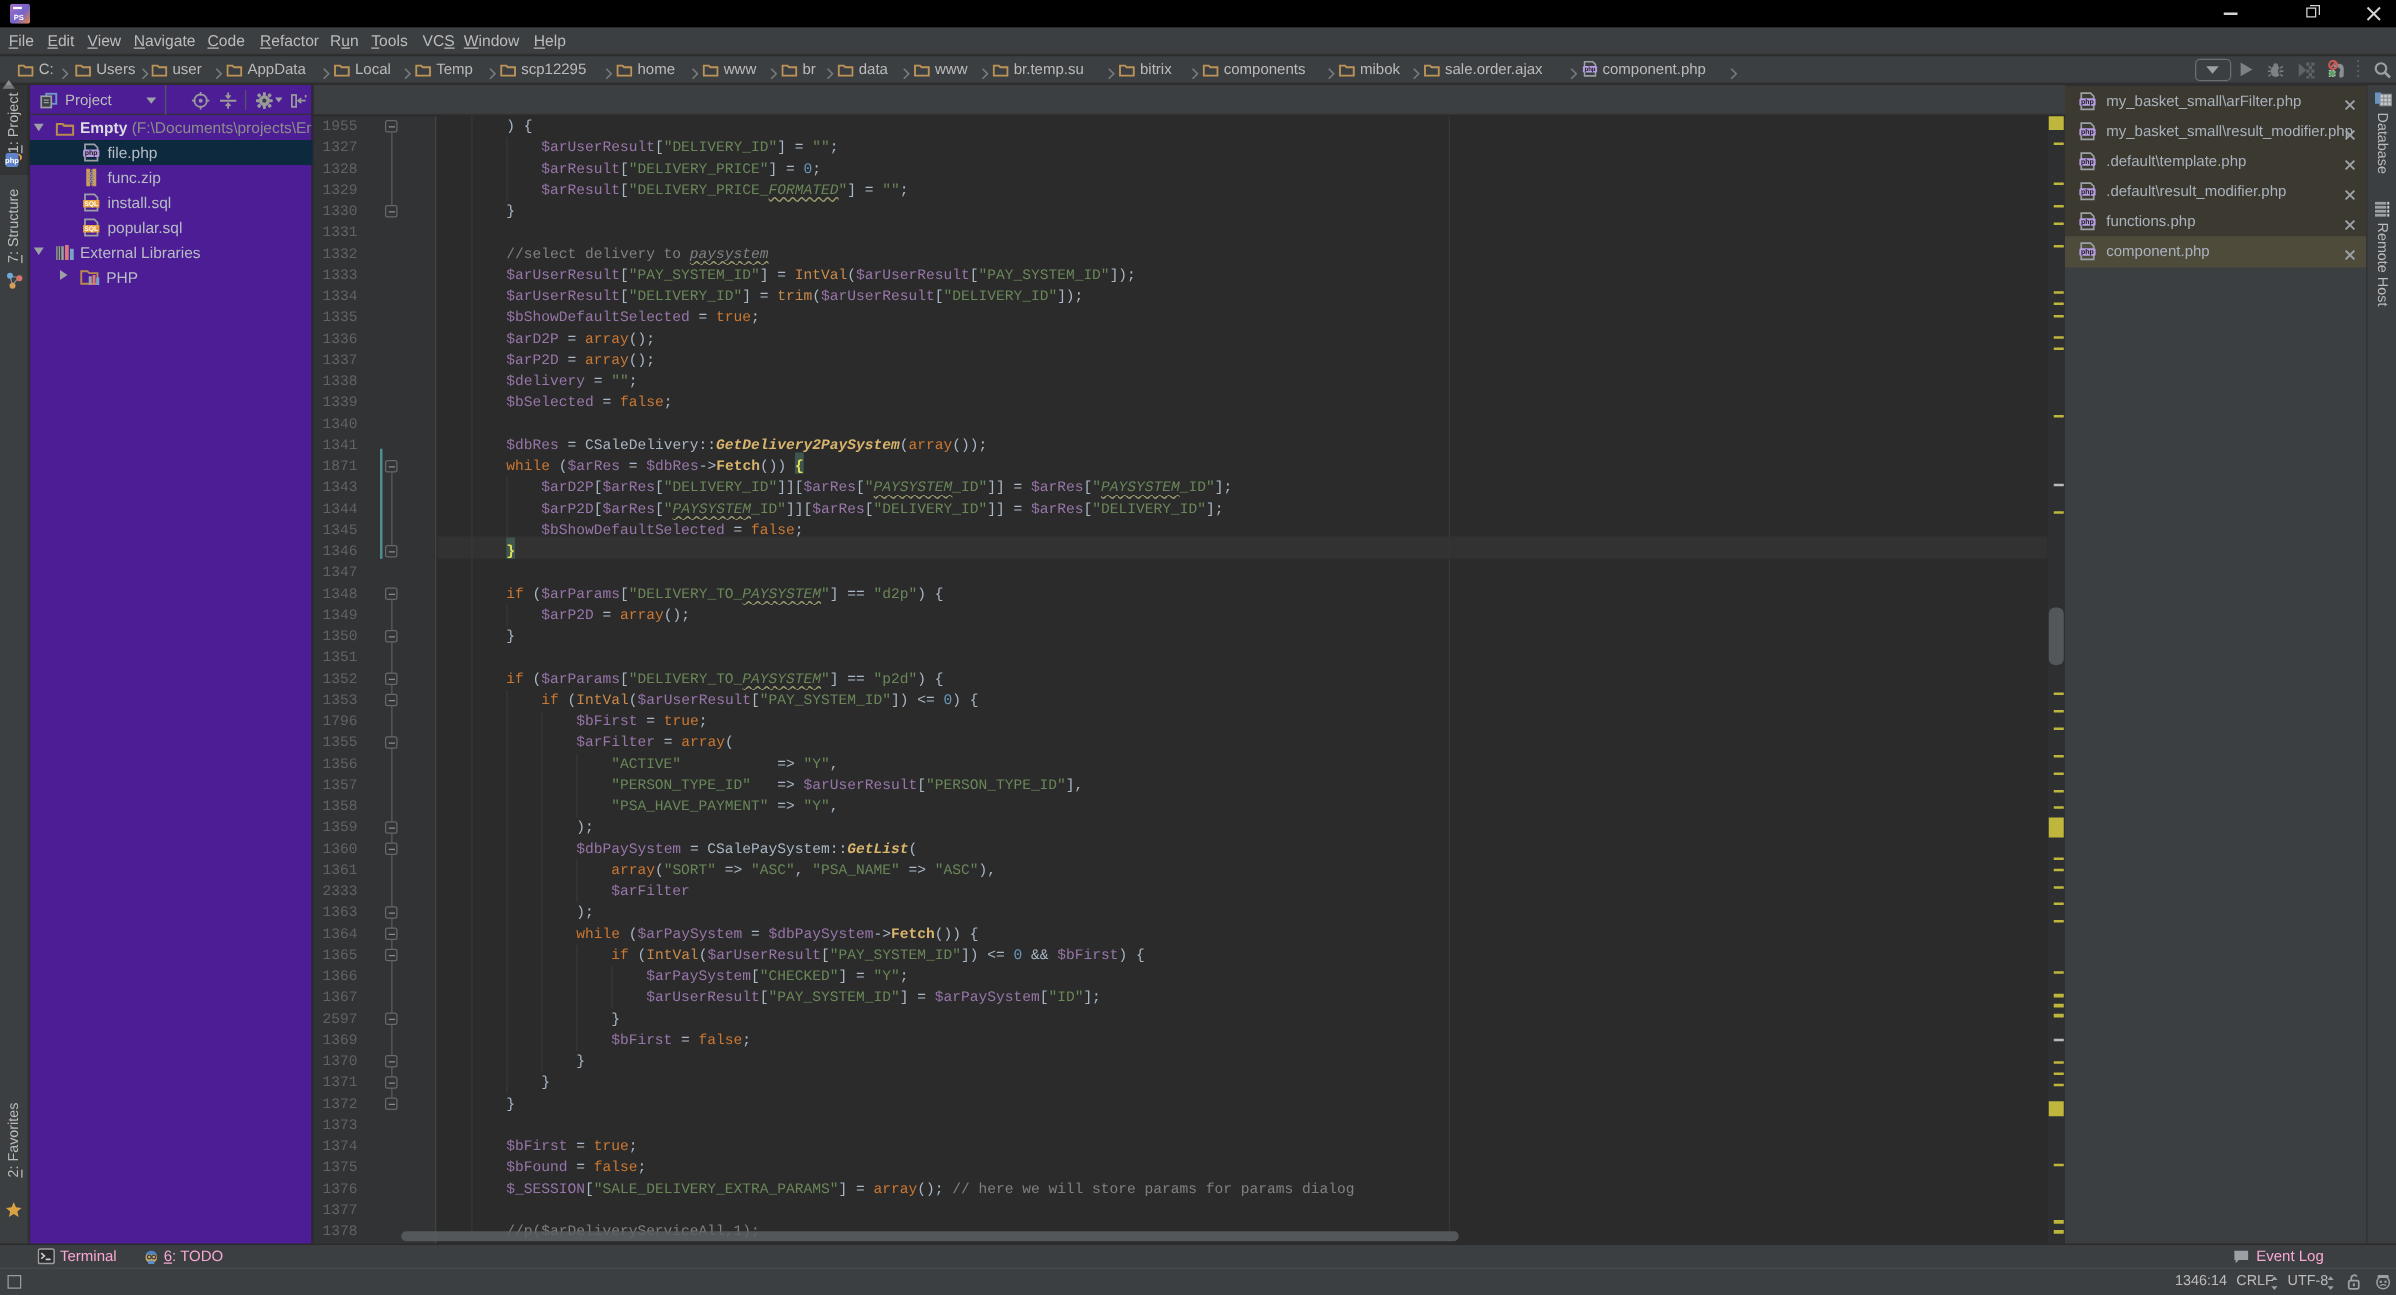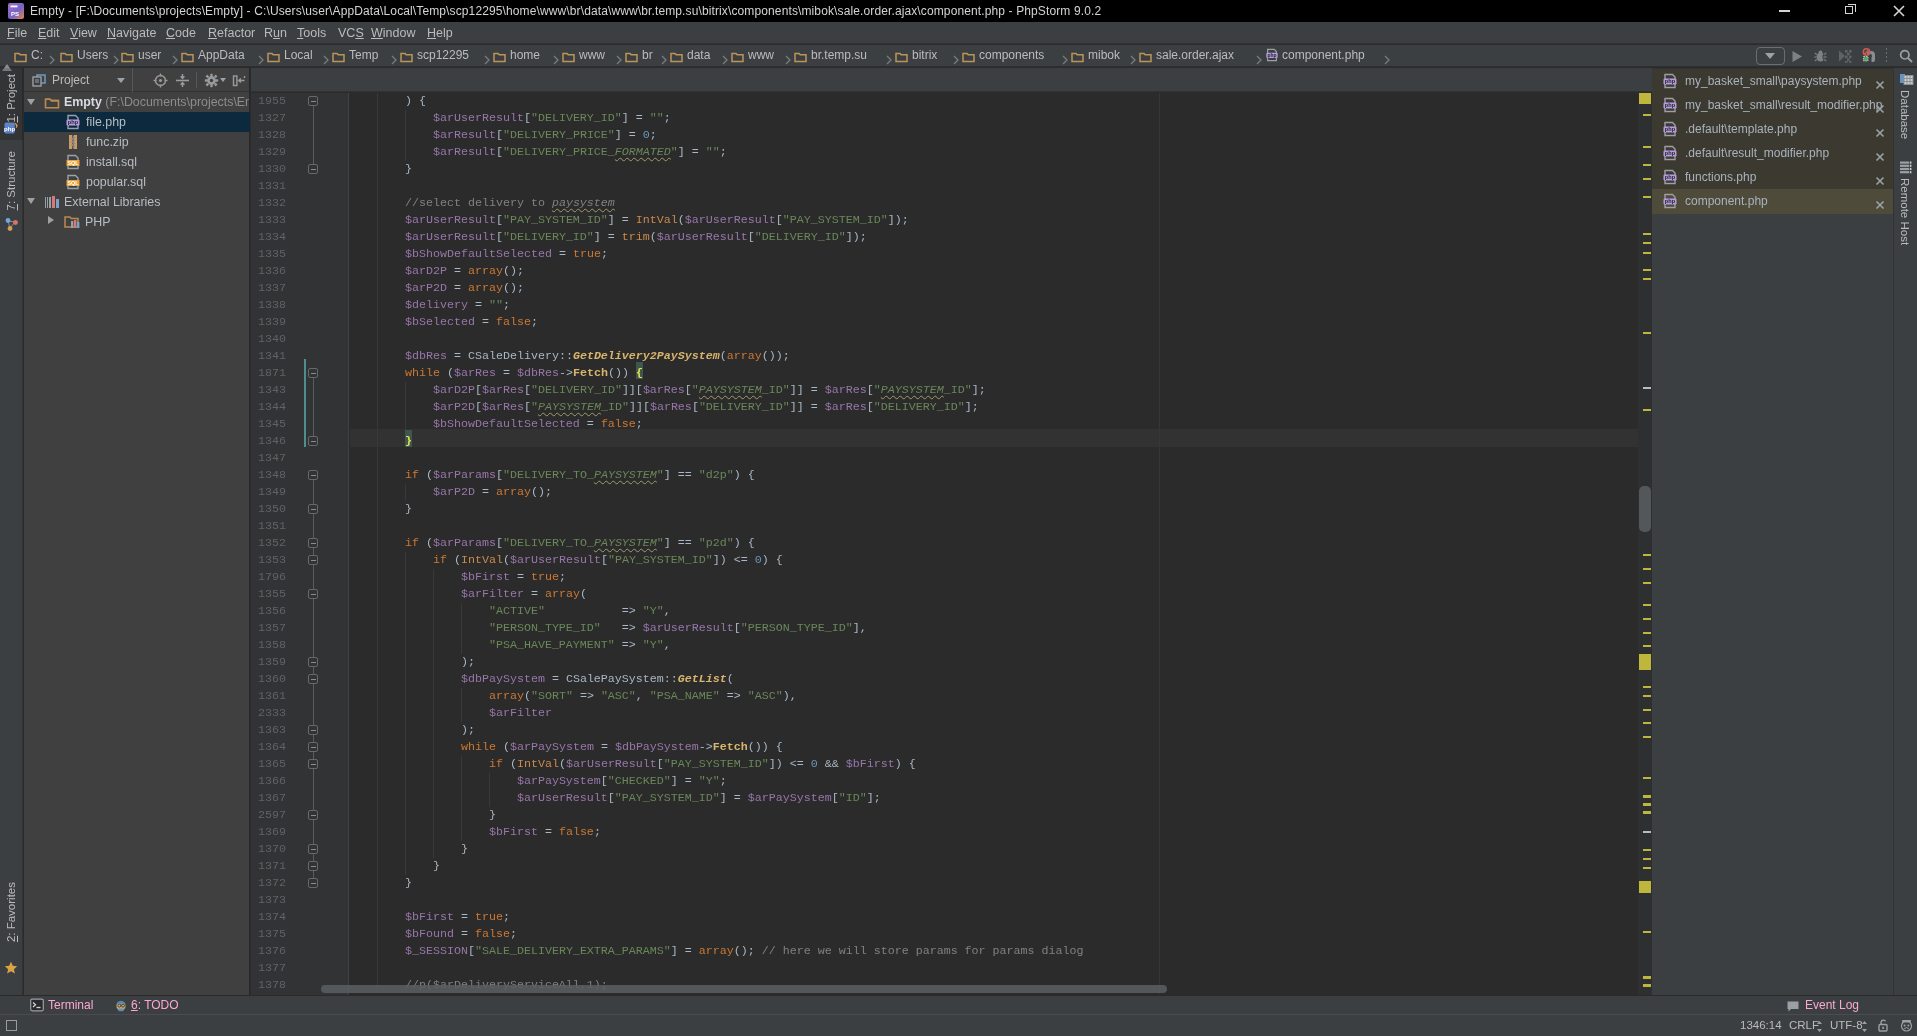--- a/index.html
+++ b/index.html
@@ -11,21 +11,21 @@
 
 #menu { position:absolute; left:0; top:22px; width:100%; height:22px; background:#3c3f41; border-bottom:1px solid #2f3132; }
 .mnu { position:absolute; top:4px; font-size:12.5px; color:#bbbbbb; }
 
 #nav { position:absolute; left:0; top:45px; width:100%; height:22px; background:#3c3f41; border-bottom:1px solid #2c2e2f; }
 .bci { position:absolute; }
 .bct { position:absolute; top:3px; font-size:12px; color:#bbbbbb; white-space:nowrap; }
 .bcs { position:absolute; top:6px; }
 
 #lstripe { position:absolute; left:0; top:68px; width:23px; height:927px; background:#3c3f41; border-right:1px solid #323232; }
-#proj { position:absolute; left:24px; top:68px; width:226px; height:927px; background:#404040; border-right:1px solid #282828; }
+#proj { position:absolute; left:24px; top:68px; width:226px; height:927px; background:#4c1d95; border-right:1px solid #282828; }
 #projhead { position:absolute; left:0; top:0; width:100%; height:24px; border-bottom:1px solid #323232; }
 #edstrip { position:absolute; left:251px; top:68px; width:1401px; height:24px; background:#3c3f41; border-bottom:1px solid #323232; }
 #gutter { position:absolute; left:251px; top:93px; width:98px; height:902px; background:#313335; border-right:1px solid #404345; }
 #estripe { position:absolute; left:1638px; top:93px; width:14px; height:902px; background:#2d2f31; }
 #tabs { position:absolute; left:1652px; top:68px; width:241px; height:927px; background:#3c3f41; border-top:1px solid #323232; }
 #rstripe { position:absolute; left:1893px; top:68px; width:24px; height:927px; background:#3c3f41; border-left:1px solid #323232; }
 
 #code { position:absolute; left:377px; top:93px; font-family:"Liberation Mono",monospace; font-size:11.665px; line-height:17px; color:#a9b7c6; white-space:pre; }
 .cl { height:17px; }
 .v { color:#9876aa; } .s { color:#6a8759; } .k { color:#cc7832; } .n { color:#6897bb; }
@@ -75,21 +75,20 @@
             <linearGradient id="ps" x1="0" y1="0" x2="1" y2="1">
               <stop offset="0" stop-color="#a96cc8"></stop>
               <stop offset="0.55" stop-color="#7464c8"></stop>
               <stop offset="1" stop-color="#e8874c"></stop>
             </linearGradient>
           </defs>
           <rect width="16" height="16" rx="2" fill="url(#ps)"></rect>
           <rect x="2.5" y="2.5" width="7" height="1.8" fill="#fff"></rect>
           <text x="3" y="13" font-size="6" font-weight="bold" fill="#fff" font-family="Liberation Sans">PS</text>
         </svg></div>
-  <div class="txt">Empty - [F:\Documents\projects\Empty] - C:\Users\user\AppData\Local\Temp\scp12295\home\www\br\data\www\br.temp.su\bitrix\components\mibok\sale.order.ajax\component.php - PhpStorm 9.0.2</div>
   <div style="position:absolute;left:1779px;top:10px;width:11px;height:2px;background:#d4d4d4"></div>
   <div style="position:absolute;left:1845px;top:6px;width:8px;height:8px;border:1.4px solid #d4d4d4"></div>
   <div style="position:absolute;left:1848px;top:4px;width:8px;height:8px;border-top:1.4px solid #d4d4d4;border-right:1.4px solid #d4d4d4"></div>
   <svg style="position:absolute;left:1893px;top:5px" width="12" height="12" viewBox="0 0 12 12">
         <path d="M1 1 L11 11 M11 1 L1 11" stroke="#d4d4d4" stroke-width="1.6"></path>
       </svg>
 </div>
 
 <div id="menu">
       <div class="mnu" style="left:7px"><u>F</u>ile</div>
@@ -537,21 +536,21 @@
 <div style="position:absolute;left:1643px;top:984px;width:8px;height:3px;background:#bfb73c"></div>
 <div id="vthumb"></div>
 
 <div id="tabs">
       <div class="tab" style="top:0px;height:24px">
 <span class="tabicon"><svg width="16" height="16" viewBox="0 0 16 16">
             <path d="M3 1.5 L10.5 1.5 L13 4 L13 14.5 L3 14.5 Z" fill="none" stroke="#9aa0a6" stroke-width="1.4"></path>
             <rect x="1.5" y="5.5" width="13" height="6" rx="1.2" fill="#b59ce0"></rect>
             <text x="8" y="10.4" font-size="5.6" font-weight="bold" text-anchor="middle" fill="#222" font-family="Liberation Sans">php</text>
           </svg></span>
-        <span class="tabtxt">my_basket_small\paysystem.php</span>
+        <span class="tabtxt">my_basket_small\arFilter.php</span>
         <span class="tabx"><svg width="10" height="10" viewBox="0 0 10 10">
             <path d="M1.5 1.5 L8.5 8.5 M8.5 1.5 L1.5 8.5" stroke="#9da2a6" stroke-width="1.6"></path>
           </svg></span>
       </div>
 <div class="tab" style="top:24px;height:24px">
 <span class="tabicon"><svg width="16" height="16" viewBox="0 0 16 16">
             <path d="M3 1.5 L10.5 1.5 L13 4 L13 14.5 L3 14.5 Z" fill="none" stroke="#9aa0a6" stroke-width="1.4"></path>
             <rect x="1.5" y="5.5" width="13" height="6" rx="1.2" fill="#b59ce0"></rect>
             <text x="8" y="10.4" font-size="5.6" font-weight="bold" text-anchor="middle" fill="#222" font-family="Liberation Sans">php</text>
           </svg></span>

